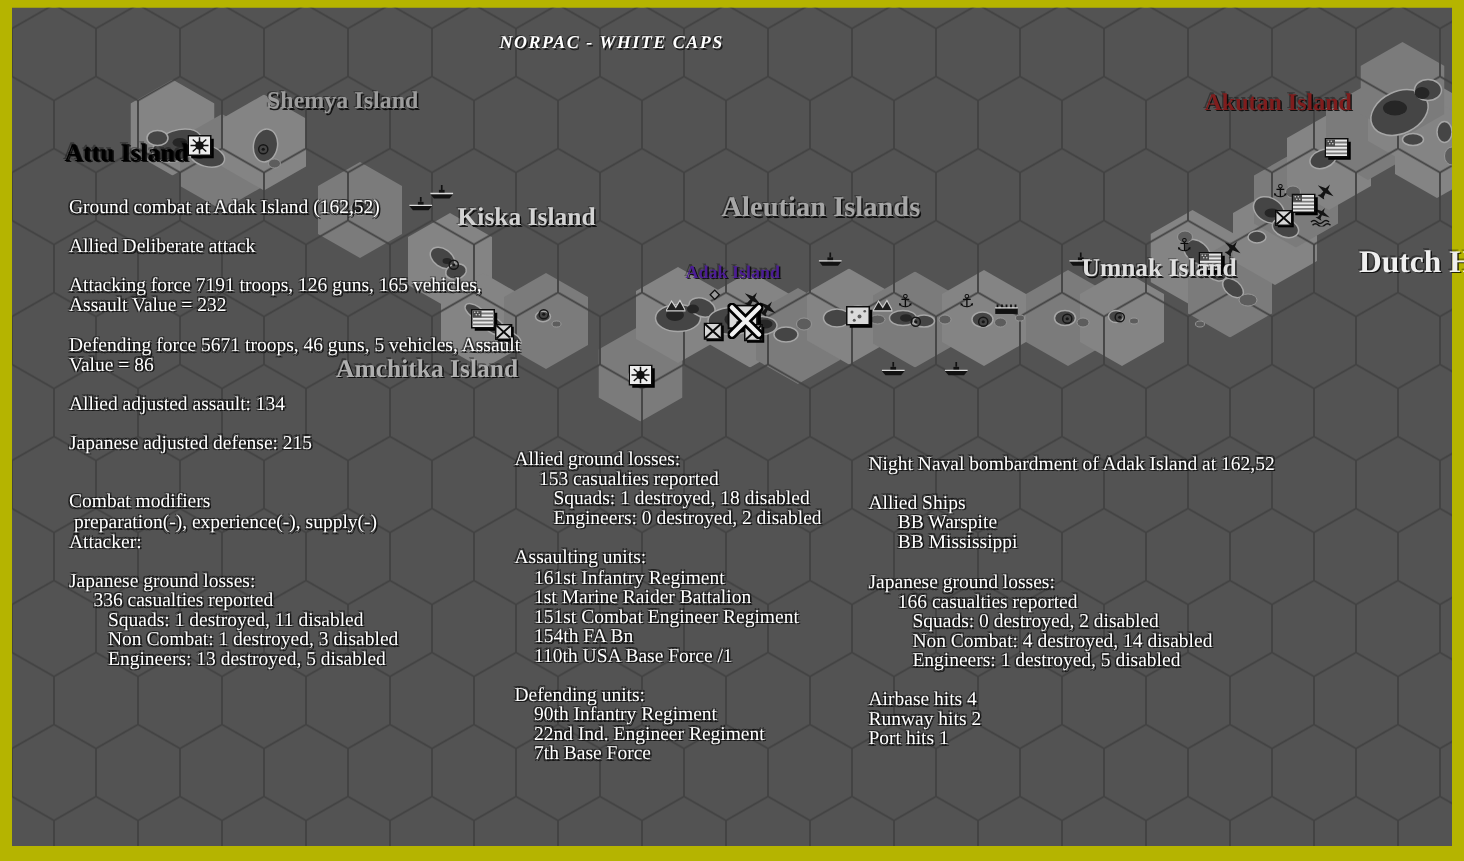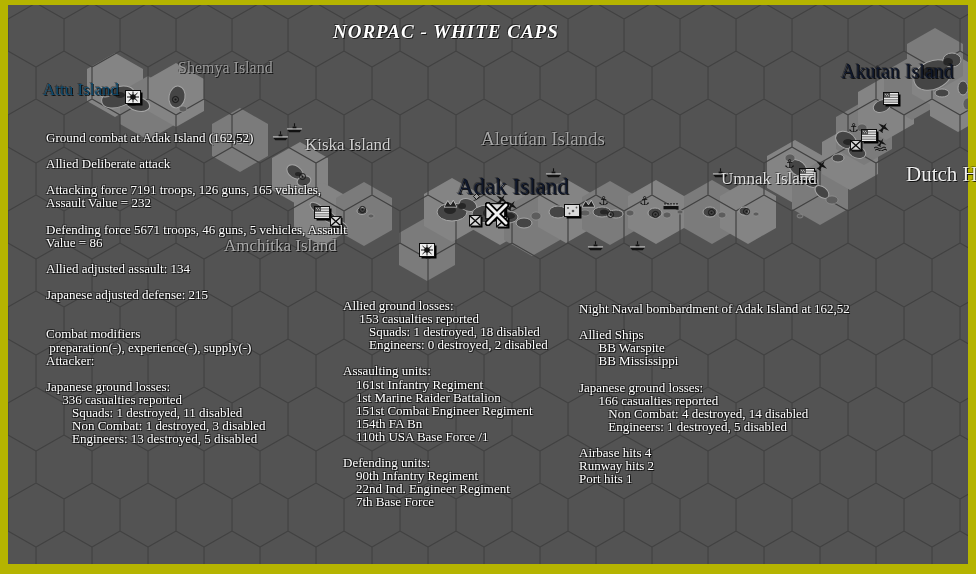--- a/index.html
+++ b/index.html
@@ -1,30 +1,30 @@
 <!DOCTYPE html>
 <html><head>
 <meta charset="utf-8">
 <style>
   html,body{margin:0;padding:0;background:#222;}
   #stage{position:relative;width:976px;height:574px;background:#b5b400;overflow:hidden;
          font-family:"Liberation Serif",serif;}
   #mapsvg{position:absolute;left:0;top:0;}
   
   .overlay{position:absolute;left:0;top:0;width:976px;height:574px;pointer-events:none;}
-  #title{position:absolute;left:333px;top:21px;color:#ffffff;font-size:19px;font-weight:bold;
+  #title{position:absolute;left:333px;top:21px;color:#ffffff;font-size:12px;font-weight:bold;
          font-style:italic;letter-spacing:1px;white-space:pre;
          text-shadow:1px 1px 0 #1a1a1a,-1px -1px 0 rgba(0,0,0,.45);}
   .report{position:absolute;color:#ffffff;font-weight:normal;font-size:13px;line-height:13.1px;
           text-shadow:1px 1px 0 #151515,-1px 1px 0 rgba(0,0,0,.5),1px -1px 0 rgba(0,0,0,.5),-1px -1px 0 rgba(0,0,0,.5);margin-left:32px;}
   #col-left{left:14px;top:131px;width:300px;}
   #col-mid{left:311px;top:299px;width:240px;}
   #col-right{left:547px;top:302px;width:300px;}
   .rline{white-space:pre;min-height:13.1px;}
-  .map-label{position:absolute;font-weight:normal;white-space:pre;
+  .map-label{position:absolute;font-weight:bold;white-space:pre;
              text-shadow:1px 1px 0 rgba(0,0,0,.8),-1px -1px 0 rgba(0,0,0,.35);}
   
   .lh{fill:#848484;}
   .lh2{fill:#7b7b7b;}
   .isl{fill:#454545;stroke:#a6a6a6;stroke-width:1;}
   .isl2{fill:#5d5d5d;stroke:#9a9a9a;stroke-width:.6;}
   .spk{fill:#262626;stroke:none;}
 </style>
 </head>
 <body>
@@ -294,31 +294,31 @@
   </g>
 </svg>
 
 <div class="overlay">
   <div id="title">NORPAC - WHITE CAPS</div>
 
   <div id="labels">
 
       <div class="map-label" style="left: 178px; top: 59px; font-size: 16px; color: rgb(156, 156, 156);">Shemya Island</div>
 
-      <div class="map-label" style="left: 43px; top: 80px; font-size: 17px; color: #0c4a6e;">Attu Island</div>
+      <div class="map-label" style="left: 43px; top: 92px; font-size: 17px; color: #000000;">Attu Island</div>
 
       <div class="map-label" style="left: 305px; top: 135px; font-size: 17px; color: rgb(210, 210, 210);">Kiska Island</div>
 
       <div class="map-label" style="left: 481px; top: 128px; font-size: 19px; color: rgb(166, 166, 166);">Aleutian Islands</div>
 
-      <div class="map-label" style="left: 457px; top: 174px; font-size: 23px; color: #0f172a;">Adak Island</div>
+      <div class="map-label" style="left: 457px; top: 174px; font-size: 12px; color: #4c1d95;">Adak Island</div>
 
       <div class="map-label" style="left: 224px; top: 236px; font-size: 17px; color: rgb(174, 174, 174);">Amchitka Island</div>
 
-      <div class="map-label" style="left: 841px; top: 60px; font-size: 20px; color: #0f172a;">Akutan Island</div>
+      <div class="map-label" style="left: 803px; top: 60px; font-size: 16px; color: #7f1d1d;">Akutan Island</div>
 
       <div class="map-label" style="left: 721px; top: 169px; font-size: 17px; color: rgb(224, 224, 224);">Umnak Island</div>
 
       <div class="map-label" style="left: 872px; top: 162px; font-size: 21px; color: rgb(239, 239, 239); margin-left: 34px;">Dutch Harbor</div>
     </div>
 
   <div id="col-left" class="report">
 
       <div class="rline">Ground combat at Adak Island (162,52)</div>
 
@@ -419,20 +419,21 @@
       <div class="rline">      BB Warspite</div>
 
       <div class="rline">      BB Mississippi</div>
 
       <div class="rline"></div>
 
       <div class="rline">Japanese ground losses:</div>
 
       <div class="rline">      166 casualties reported</div>
 
+      <div class="rline">         Squads: 0 destroyed, 2 disabled</div>
 
       <div class="rline">         Non Combat: 4 destroyed, 14 disabled</div>
 
       <div class="rline">         Engineers: 1 destroyed, 5 disabled</div>
 
       <div class="rline"></div>
 
       <div class="rline">Airbase hits 4</div>
 
       <div class="rline">Runway hits 2</div>

